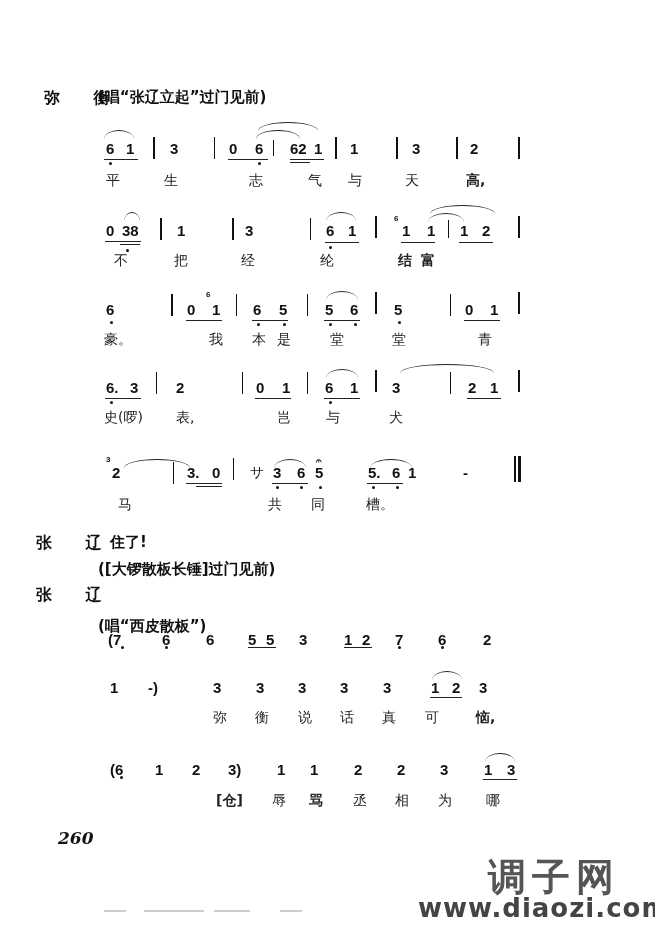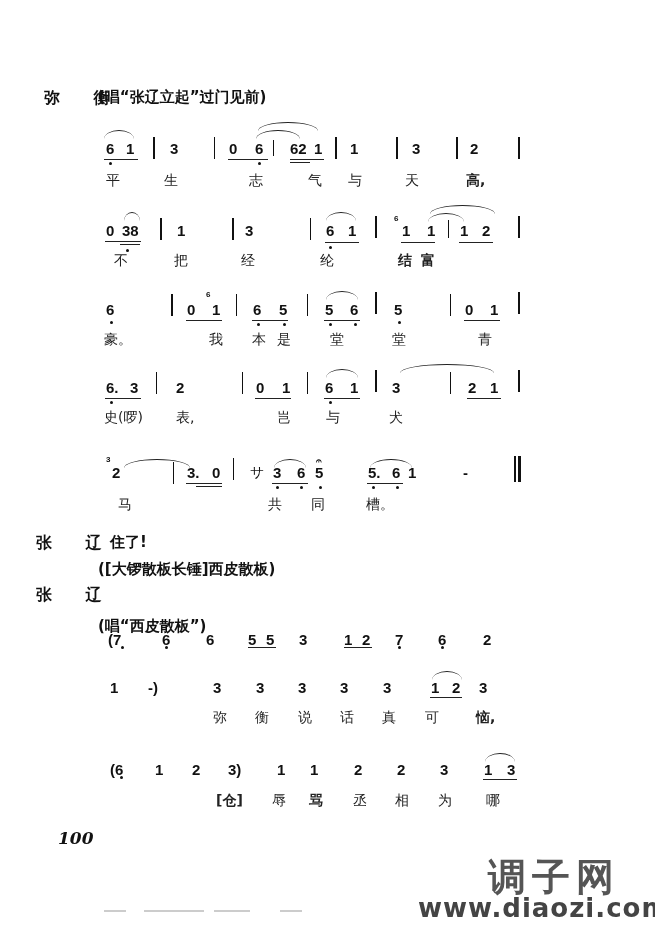--- a/index.html
+++ b/index.html
@@ -208,21 +208,21 @@
   <div class="bar" style="left:518px;top:456px;height:26px;width:3px;"></div>
 
   <div class="lyric" style="left:118px;top:496px;">马</div>
   <div class="lyric" style="left:268px;top:496px;">共</div>
   <div class="lyric" style="left:311px;top:496px;">同</div>
   <div class="lyric" style="left:366px;top:496px;">槽。</div>
 </div>
 
 <div class="abs speaker" style="left:36px;top:533px;">张 辽</div>
 <div class="abs stage" style="left:110px;top:533px;">住了!</div>
-<div class="abs stage" style="left:98px;top:560px;">([大锣散板长锤]西皮散板)</div>
+<div class="abs stage" style="left:98px;top:560px;">([大锣散板长锤]过门见前)</div>
 
 <div class="abs speaker" style="left:36px;top:585px;">张 辽</div>
 <div class="abs stage" style="left:98px;top:585px;margin-top:32px;">(唱“西皮散板”)</div>
 
 <div>
   <div class="note" style="left:108px;top:631px;">(7</div>
   <div class="dot" style="left:121px;top:646px;"></div>
   <div class="note" style="left:162px;top:631px;">6</div>
   <div class="dot" style="left:165px;top:646px;"></div>
   <div class="note" style="left:206px;top:631px;">6</div>
@@ -281,21 +281,21 @@
 
   <div class="lyric" style="left:216px;top:792px;font-weight:bold;">[仓]</div>
   <div class="lyric" style="left:272px;top:792px;">辱</div>
   <div class="lyric" style="left:309px;top:792px;font-weight:bold;">骂</div>
   <div class="lyric" style="left:353px;top:792px;">丞</div>
   <div class="lyric" style="left:395px;top:792px;">相</div>
   <div class="lyric" style="left:438px;top:792px;">为</div>
   <div class="lyric" style="left:486px;top:792px;">哪</div>
 </div>
 
-<div class="abs pagenum" style="left:58px;top:828px;">100</div>
+<div class="abs pagenum" style="left:58px;top:828px;">260</div>
 
 <div class="scan-noise" style="left:104px;top:910px;width:22px;"></div>
 <div class="scan-noise" style="left:144px;top:910px;width:60px;"></div>
 <div class="scan-noise" style="left:214px;top:910px;width:36px;"></div>
 <div class="scan-noise" style="left:280px;top:910px;width:22px;"></div>
 
 <div class="abs wm-cn" style="left:488px;top:852px;">调子网</div>
 <div class="abs wm-url" style="left:418px;top:893px;">www.diaozi.com</div>
 
 </body></html>

